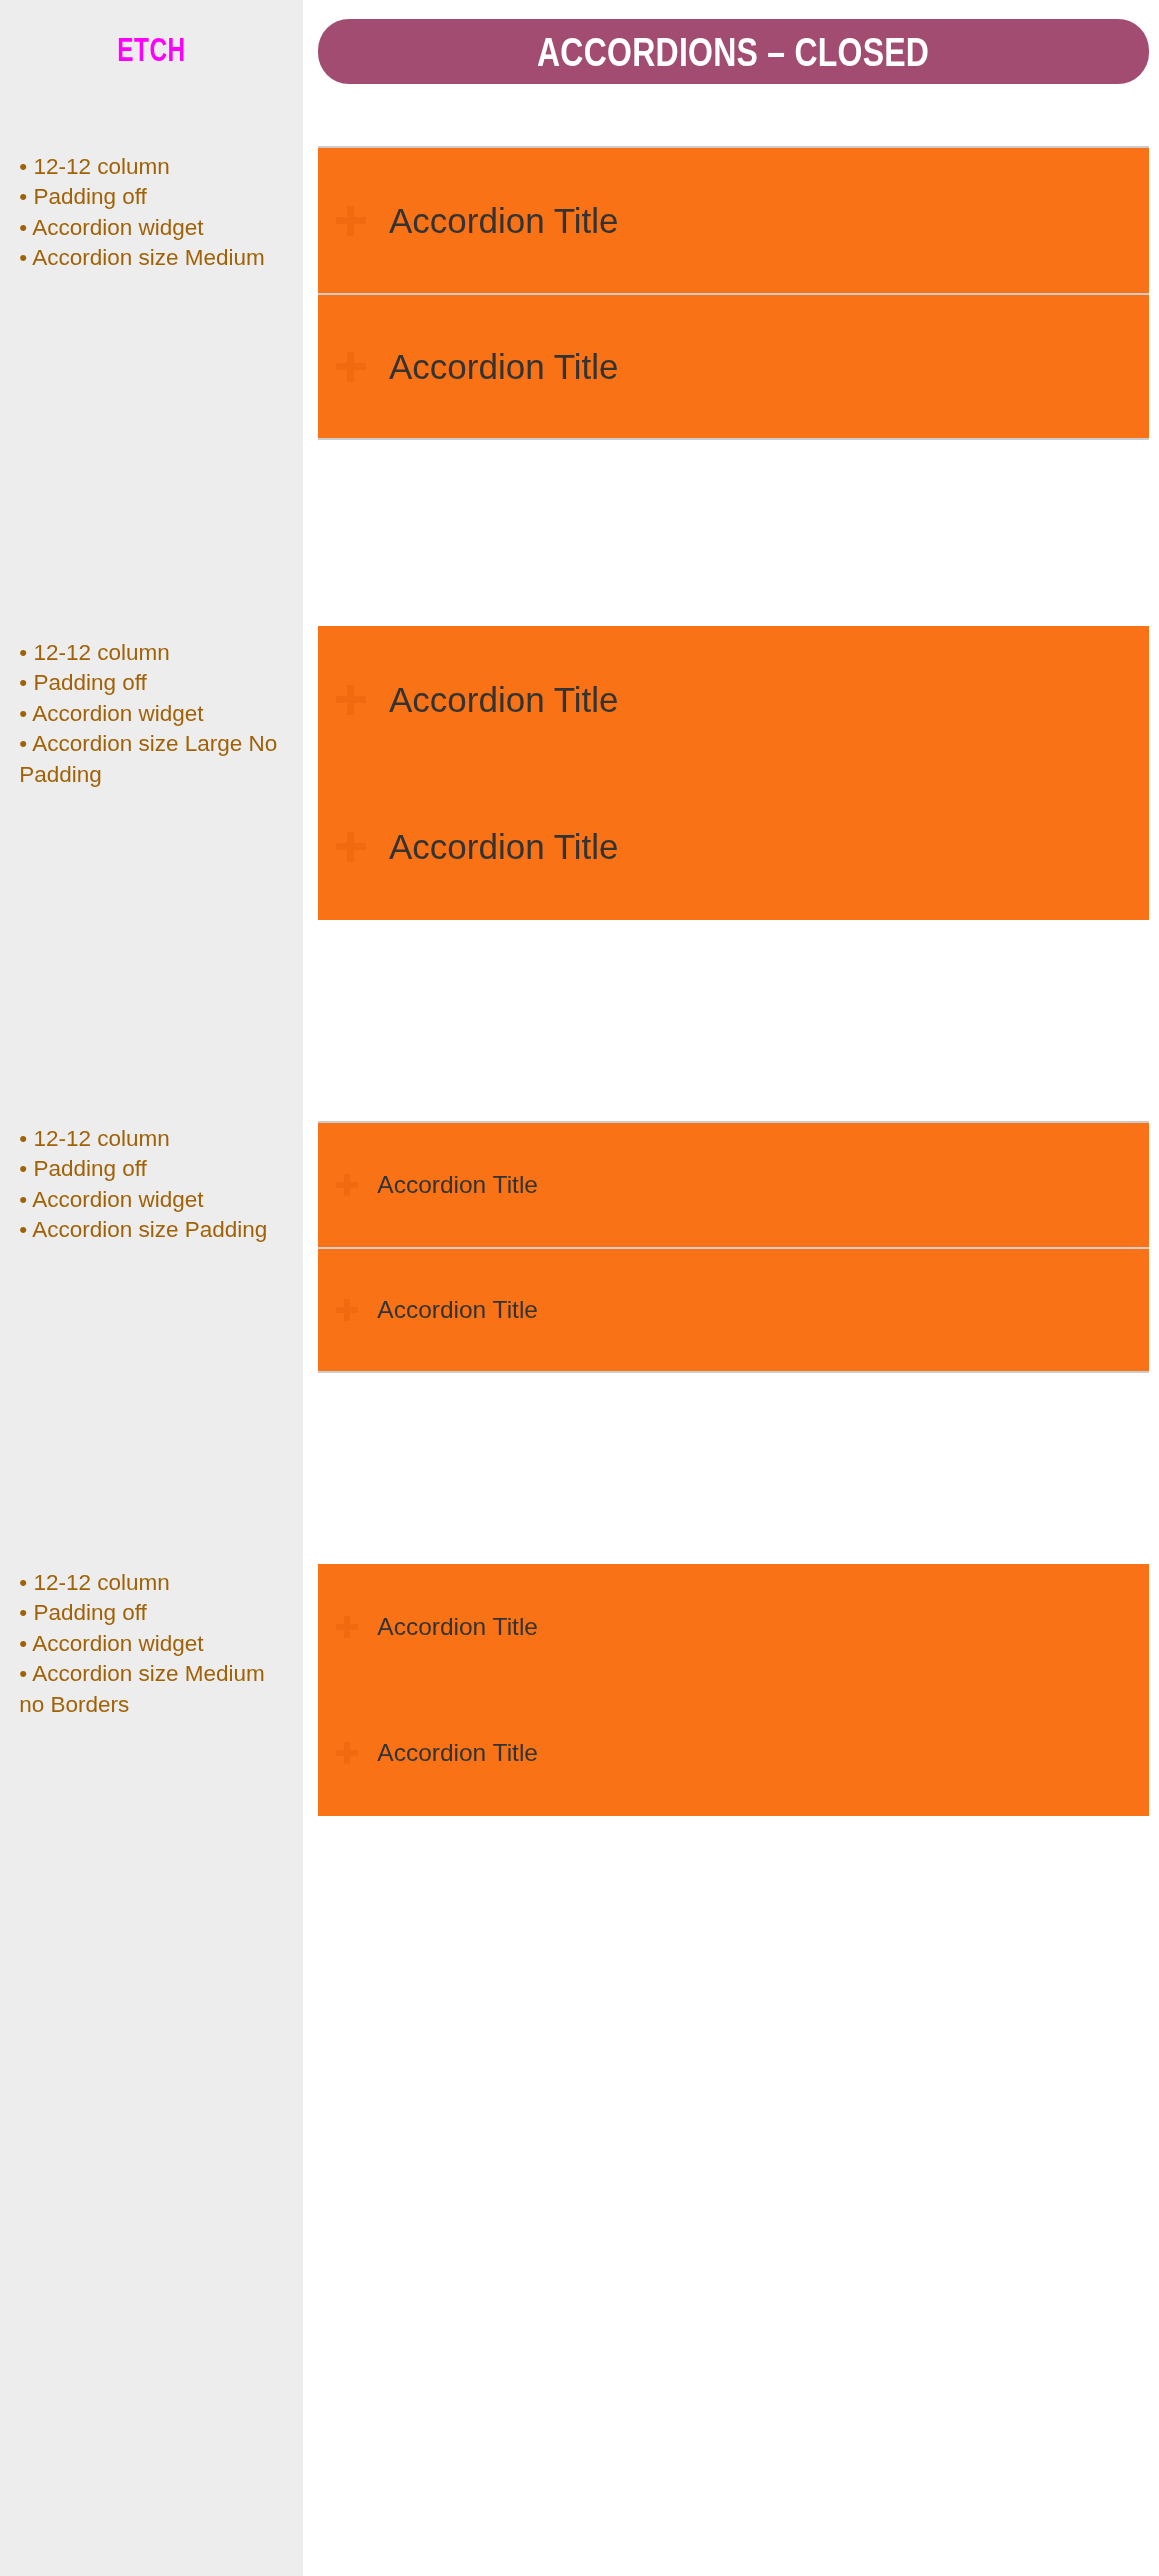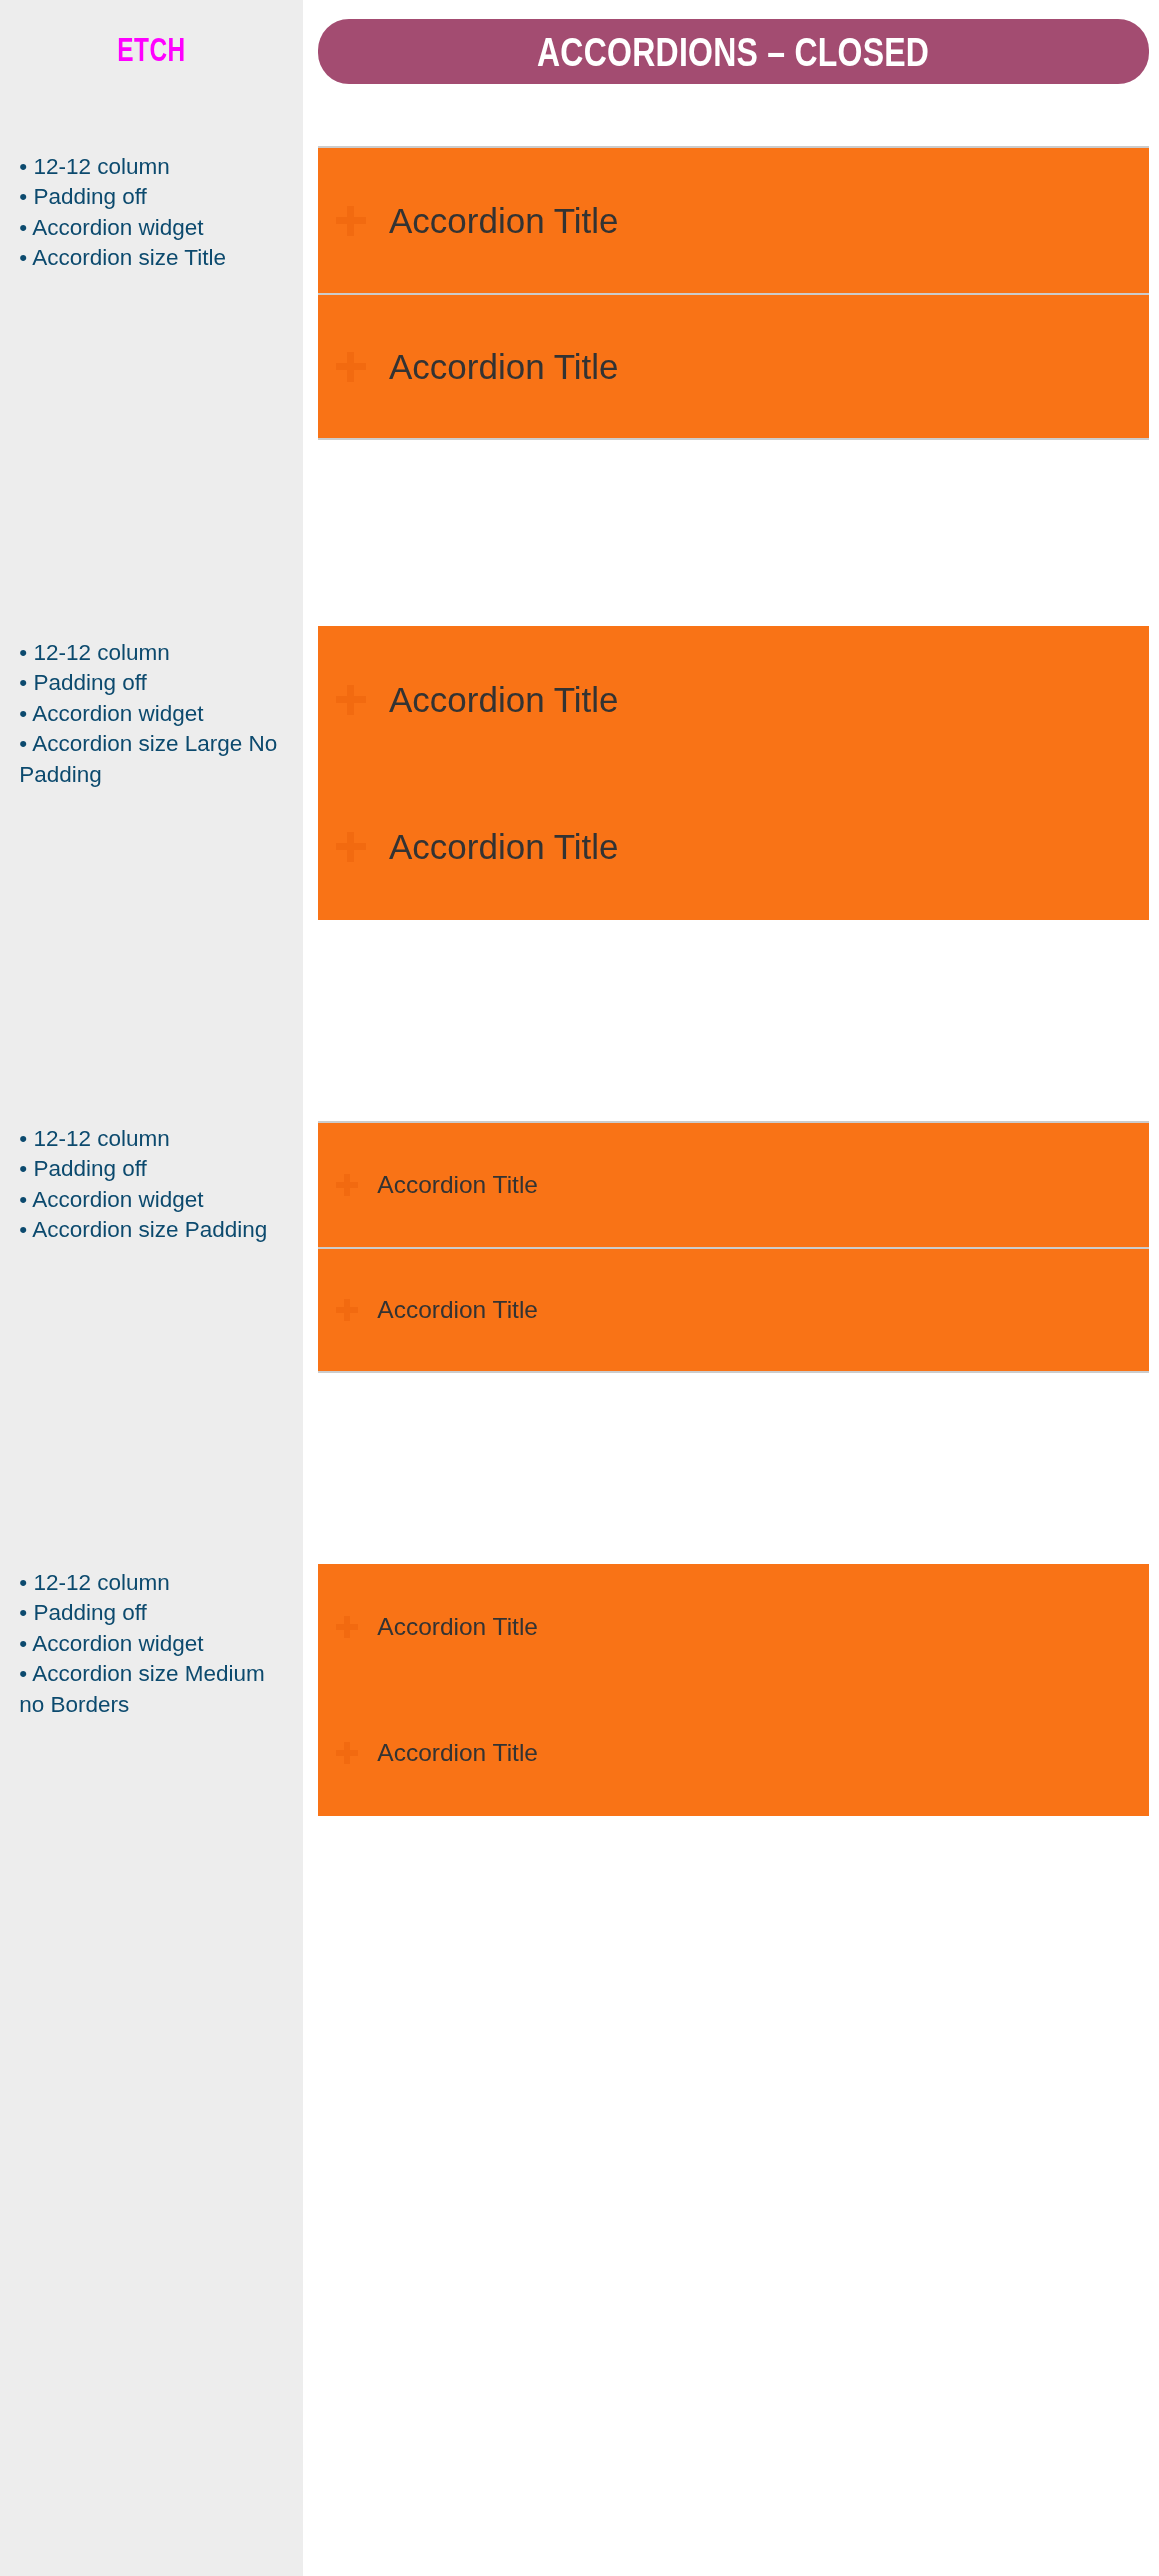--- a/index.html
+++ b/index.html
@@ -47,21 +47,21 @@
     transform: scaleX(0.74);
     transform-origin: center center;
     line-height: 1;
     white-space: nowrap;
   }
 
   .note-block {
     position: absolute;
     left: 19.3px;
     width: 270px;
-    color: #0c4a6e;
+    color: #a16207;
     font-size: 22.5px;
     line-height: 1.355;
   }
   .note-line {
     display: block;
     text-indent: 0;
   }
 
   
   #content {
@@ -196,21 +196,21 @@
 <div id="page">
 
   <aside id="sidebar">
 
     <div id="brand">ETCH</div>
 
     <div class="note-block" style="top:152px;">
       <span class="note-line">• 12-12 column</span>
       <span class="note-line">• Padding off</span>
       <span class="note-line">• Accordion widget</span>
-      <span class="note-line">• Accordion size Title</span>
+      <span class="note-line">• Accordion size Medium</span>
     </div>
 
     <div class="note-block" style="top:638px;">
       <span class="note-line">• 12-12 column</span>
       <span class="note-line">• Padding off</span>
       <span class="note-line">• Accordion widget</span>
       <span class="note-line">• Accordion size Large No Padding</span>
     </div>
 
     <div class="note-block" style="top:1124px;">

